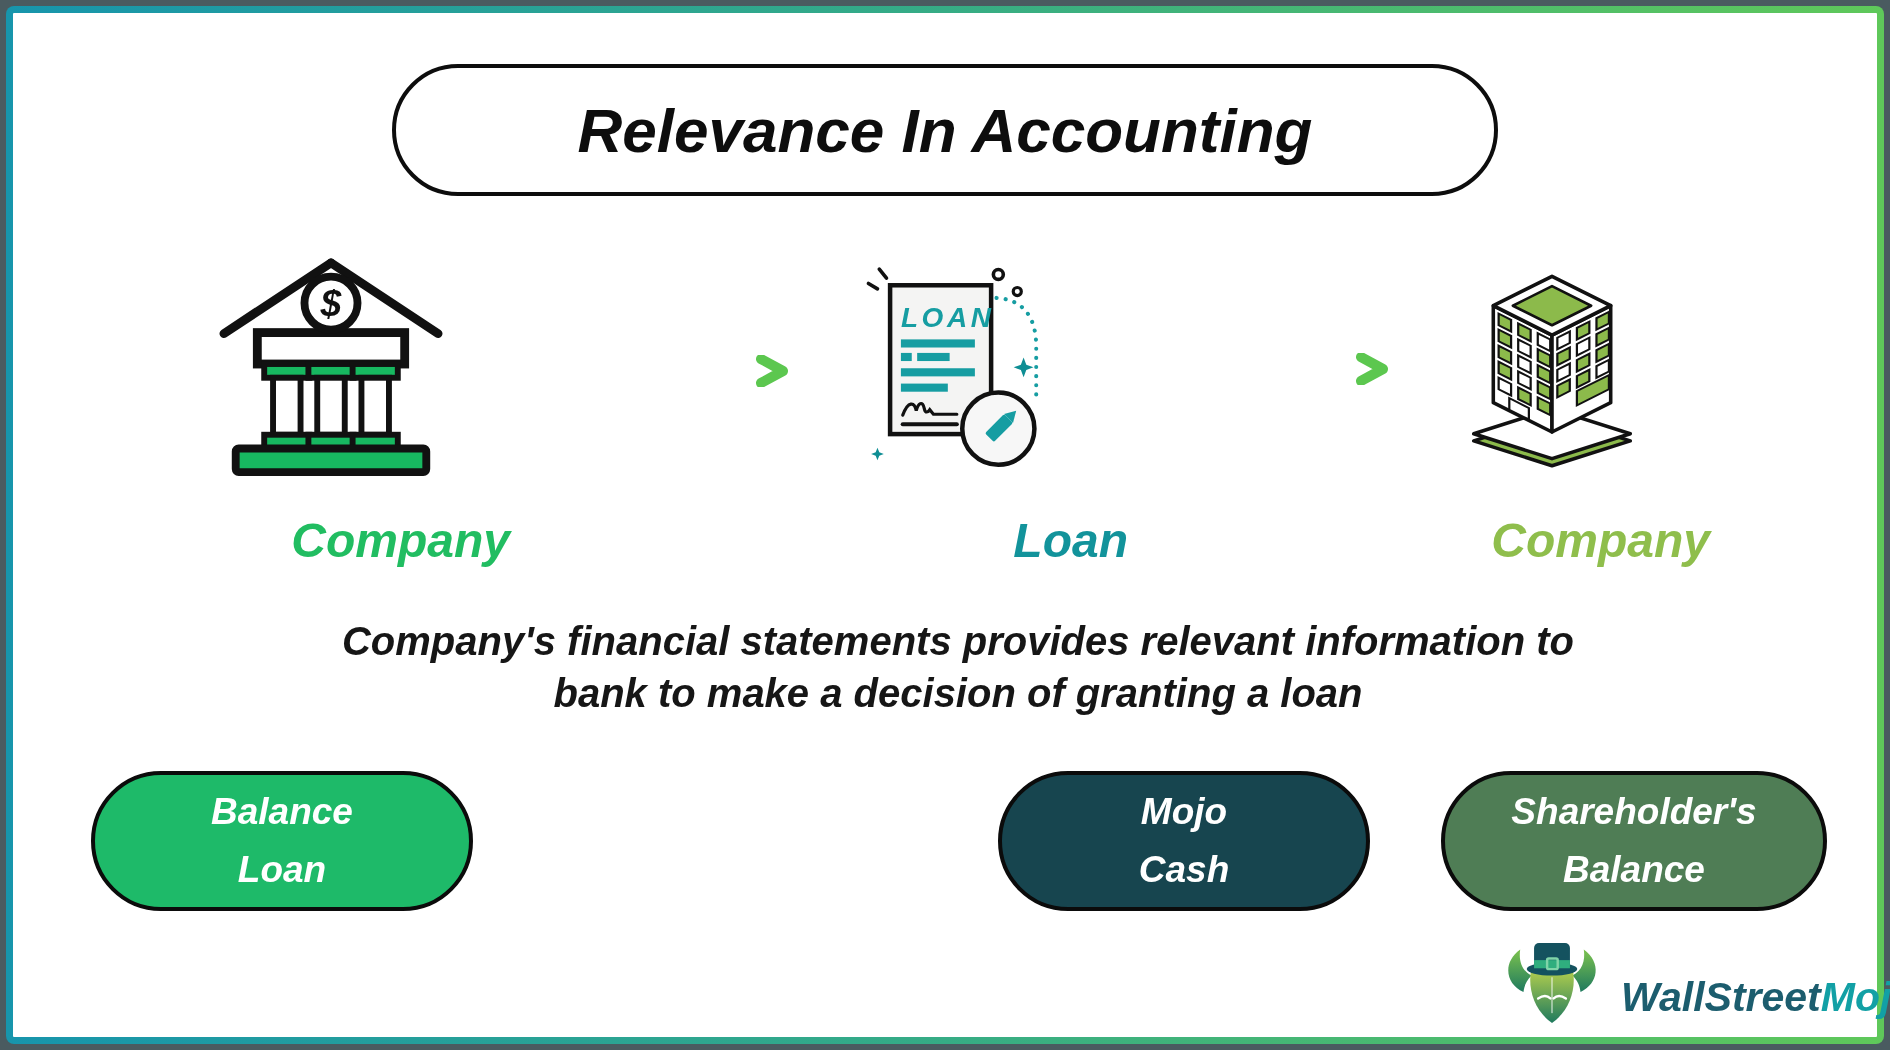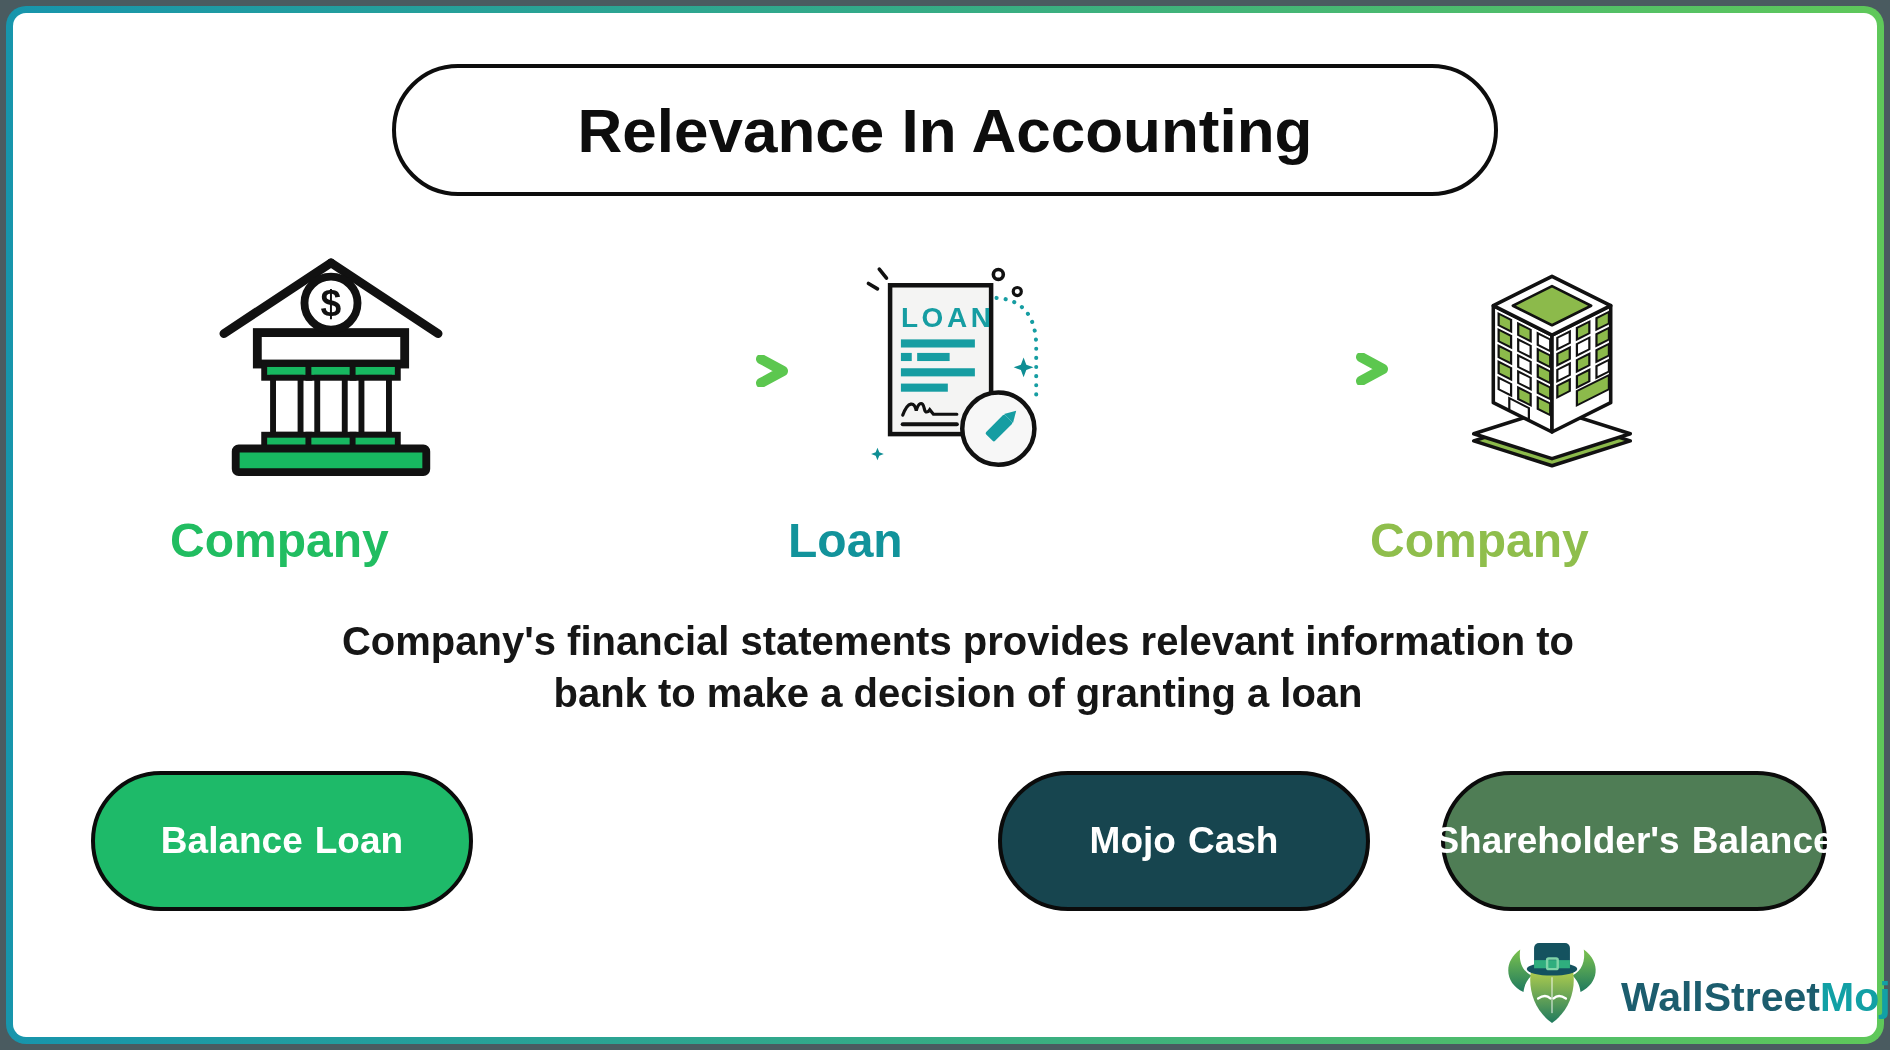--- a/index.html
+++ b/index.html
@@ -5,52 +5,53 @@
   * { margin:0; padding:0; box-sizing:border-box; }
   html,body { width:1890px; height:1050px; }
   body {
     background:#4A5B60;
     font-family:"Liberation Sans", sans-serif;
     position:relative;
     overflow:hidden;
   }
   .card {
     position:absolute; left:6px; top:6px; right:6px; bottom:6px;
-    border-radius:20px;
+    border-radius:8px;
     border:7px solid transparent;
     background:
       linear-gradient(#ffffff,#ffffff) padding-box,
       linear-gradient(90deg,#1795AC 0%, #36AC85 50%, #5FC85A 100%) border-box;
+    font-style: italic;
   }
   .title-pill {
     position:absolute; left:386px; top:58px; width:1106px; height:132px;
     border:4px solid #0d0d0d; border-radius:66px;
     display:flex; align-items:center; justify-content:center;
     background:#fff;
   }
   .title-pill h1 {
     font-size:62px; font-weight:800; color:#0d0d0d; letter-spacing:0px;
   }
   .icon-abs { position:absolute; }
   .flow-label {
-    position:absolute; width:340px; top:500px; text-align:left;
+    position:absolute; width:340px; top:500px; text-align:right;
     font-size:48px; font-weight:800;
   }
   .label-1 { left:157px; }
   .label-2 { left:775px; }
   .label-3 { left:1357px; }
   .description {
     position:absolute; left:0; top:602px; width:1890px;
     text-align:center; font-size:40px; font-weight:700; color:#161616;
     line-height:52px;
   }
   .pill {
     position:absolute; top:758px; height:140px;
     border:4px solid #0b0b0b; border-radius:70px;
-    display:flex; flex-direction:row; align-items:center; justify-content:center;
+    display:flex; flex-direction:column; align-items:center; justify-content:center;
     color:#ffffff; font-size:37px; font-weight:700; line-height:46px;
     text-align:center;
     gap:12px;
   }
   .pill-1 { left:78px;  width:382px; }
   .pill-2 { left:523px; width:390px; }
   .pill-3 { left:985px; width:372px; }
   .pill-4 { left:1428px; width:386px;align-items:center; }
   .logo { position:absolute; left:1486px; top:922px; display:flex; align-items:center; }
   .logo-text { font-size:41px; font-weight:800; margin-left:10px; margin-top:24px; }

